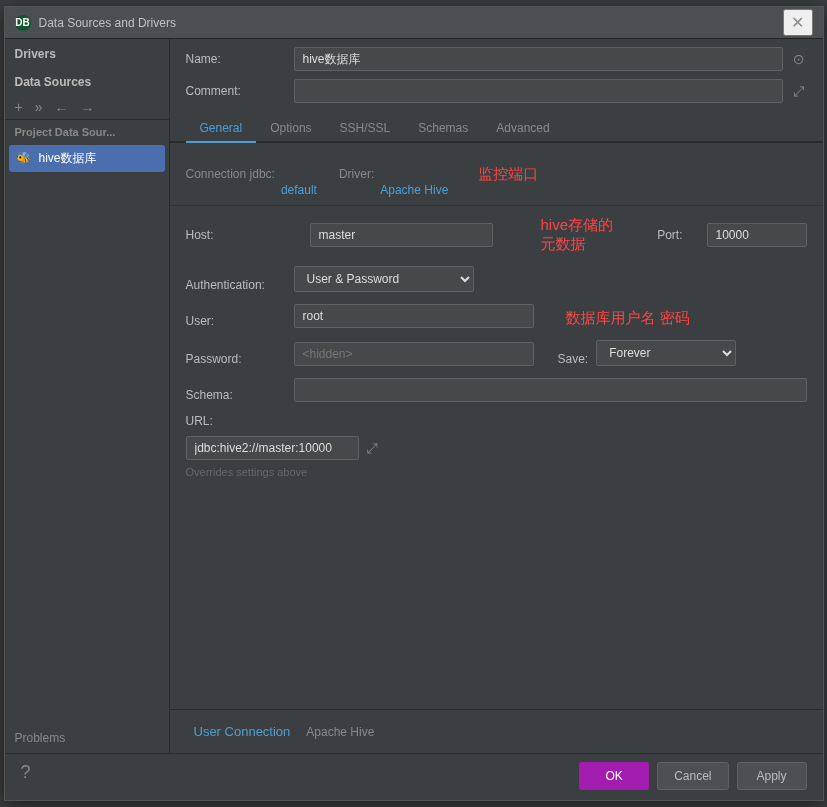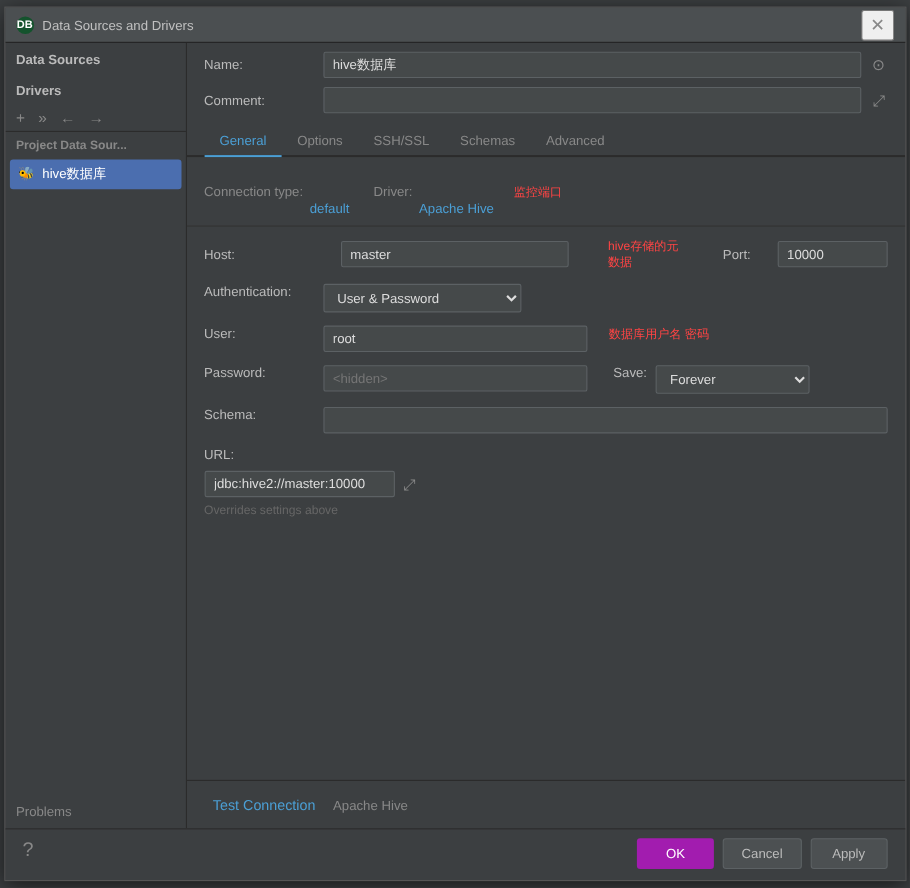--- a/index.html
+++ b/index.html
@@ -131,21 +131,21 @@
     
     .right-panel {
       flex: 1;
       display: flex;
       flex-direction: column;
       background: #3c3f41;
       overflow: hidden;
     }
     .form-row {
       display: flex;
-      align-items: flex-start;
+      align-items: flex-end;
       padding: 6px 16px;
       gap: 8px;
     }
     .form-label {
       width: 100px;
       color: #bbbbbb;
       font-size: 12px;
       flex-shrink: 0;
     }
     .form-input {
@@ -296,22 +296,22 @@
       border-radius: 2px;
       outline: none;
     }
     .url-hint {
       font-size: 11px;
       color: #666;
       padding: 2px 16px 0 120px;
     }
     .annotation-red {
       color: #ff4444;
-      font-size: 11px;
-      margin-left: 12px;
+      font-size: 15px;
+      margin-left: 24px;
     }
     
     .bottom-bar {
       display: flex;
       align-items: center;
       padding: 10px 16px;
       border-top: 1px solid #2b2b2b;
       background: #3c3f41;
     }
     .test-conn-btn {
@@ -372,22 +372,22 @@
     <div class="title-bar-icon">
       <span>DB</span>
     </div>
     <span class="title-bar-text">Data Sources and Drivers</span>
     <button class="title-bar-close">✕</button>
   </div>
 
   <div class="dialog-body">
 
     <div class="left-panel">
+      <div class="left-section-header">Drivers</div>
       <div class="left-section-header">Data Sources</div>
-      <div class="left-section-header">Drivers</div>
       <div class="left-toolbar">
         <button>+</button>
         <button>»</button>
         <button>←</button>
         <button>→</button>
       </div>
       <div class="project-header">Project Data Sour...</div>
       <div class="left-item selected">
         <span class="left-item-icon">🐝</span>
         <span class="left-item-label">hive数据库</span>
@@ -411,21 +411,21 @@
 
       <div class="tabs-bar">
         <div class="tab active">General</div>
         <div class="tab">Options</div>
         <div class="tab">SSH/SSL</div>
         <div class="tab">Schemas</div>
         <div class="tab">Advanced</div>
       </div>
 
       <div class="conn-type-row">
-        <span>Connection type:</span>
+        <span>Connection jdbc:</span>
         <span class="conn-link">default</span>
         <span style="margin-left:16px;">Driver:</span>
         <span class="conn-link">Apache Hive</span>
         <span class="annotation-red">监控端口</span>
       </div>
 
       <div class="main-form">
 
         <div class="row-with-port">
           <span class="form-label">Host:</span>
@@ -472,21 +472,21 @@
             <div style="display:flex; gap:6px;">
               <input class="url-input" type="text" value="jdbc:hive2://master:10000" style="">
               <button class="expand-btn">⤢</button>
             </div>
             <span class="url-hint" style="padding-left:0;">Overrides settings above</span>
           </div>
         </div>
       </div>
 
       <div class="bottom-bar">
-        <button class="test-conn-btn">Test Connection</button>
+        <button class="test-conn-btn">User Connection</button>
         <span class="apache-hive-label">Apache Hive</span>
       </div>
     </div>
   </div>
 
   <div class="dialog-footer">
     <span class="bottom-help">?</span>
     <div class="spacer"></div>
     <button class="btn-primary">OK</button>
     <button class="btn-secondary">Cancel</button>

